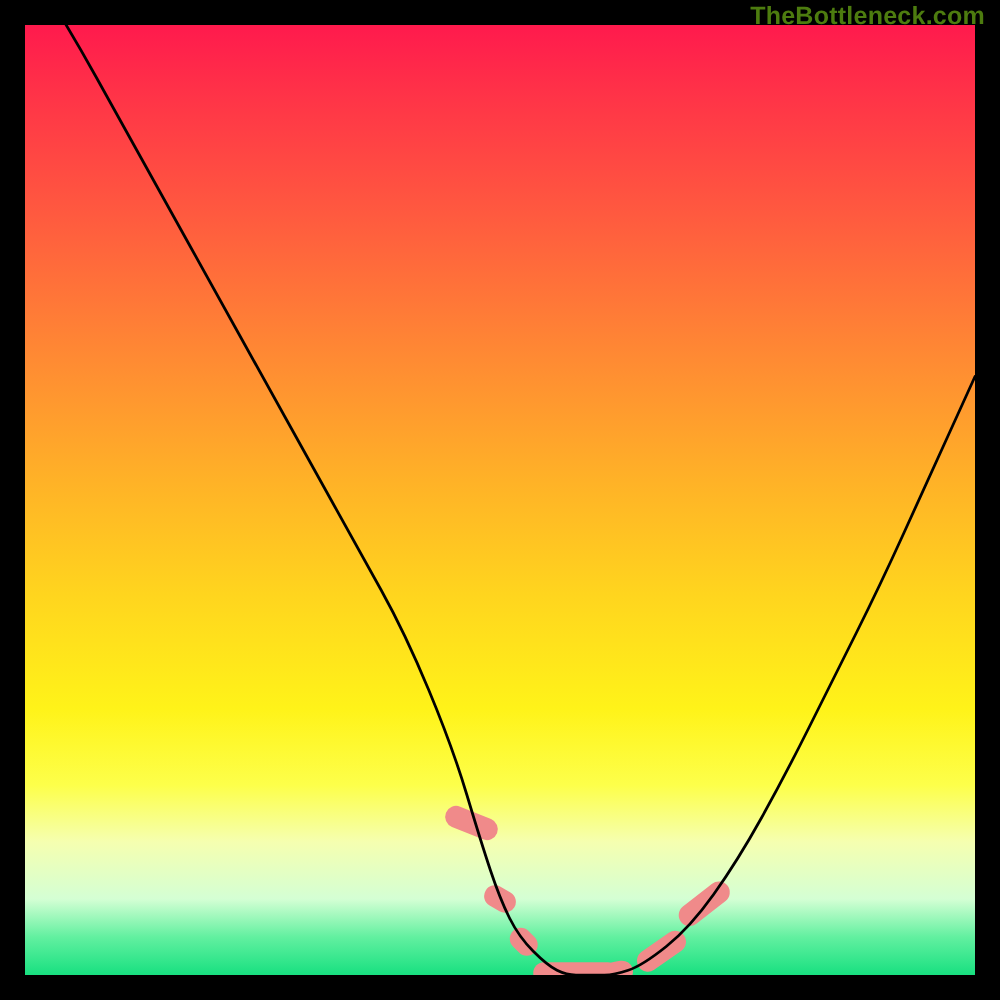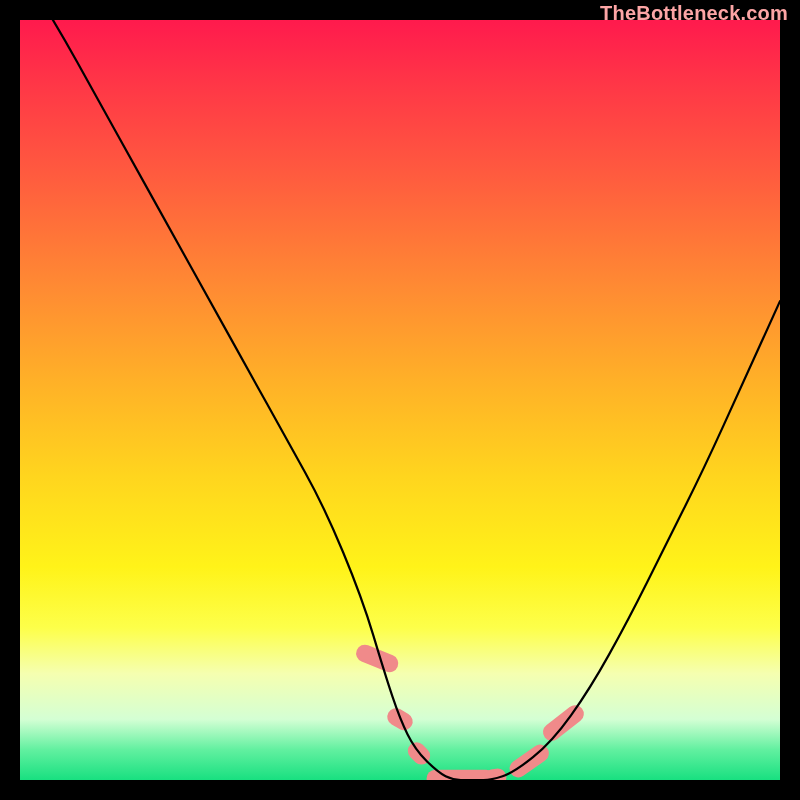--- a/index.html
+++ b/index.html
@@ -39,21 +39,21 @@
       #18e080 100%
     );
   }
   .watermark {
     position: absolute;
     top: 2px;
     right: 12px;
     font-family: Arial, Helvetica, sans-serif;
     font-size: 20px;
     font-weight: 600;
-    color: #fca5a5;
+    color: #4d7c0f;
     letter-spacing: 0.2px;
     user-select: none;
   }
   svg.curve {
     position: absolute;
     left: 0;
     top: 0;
     width: 760px;
     height: 760px;
   }

